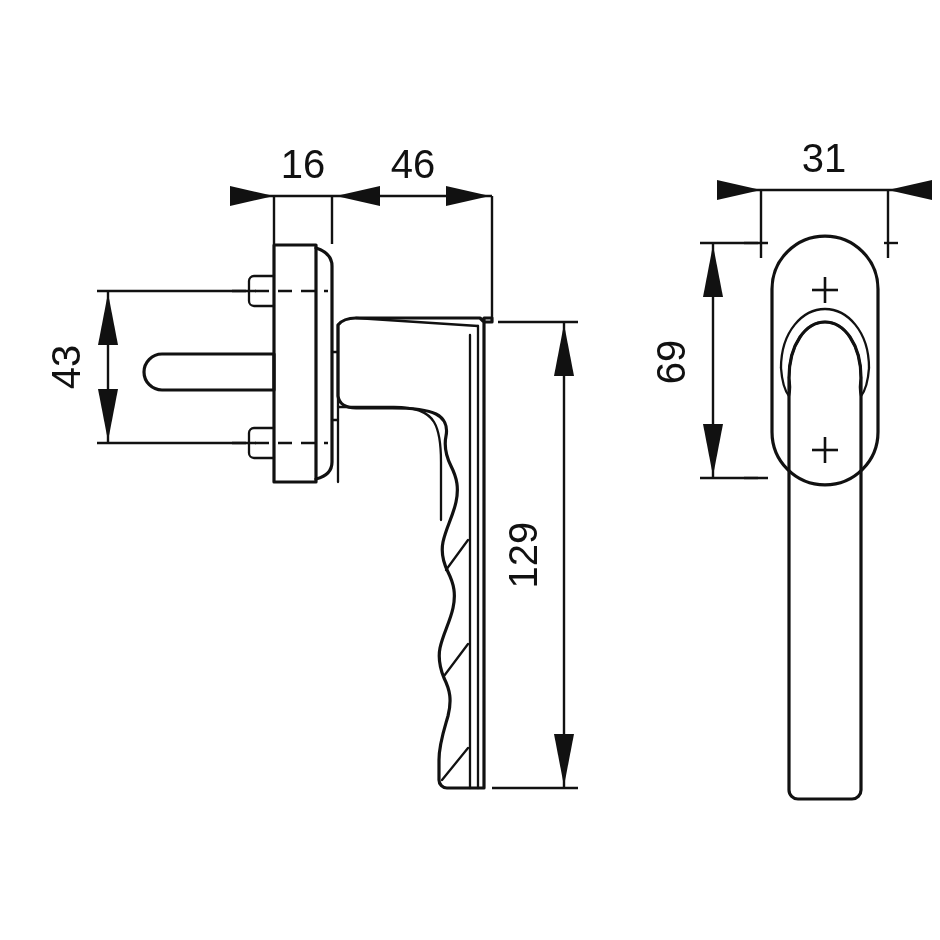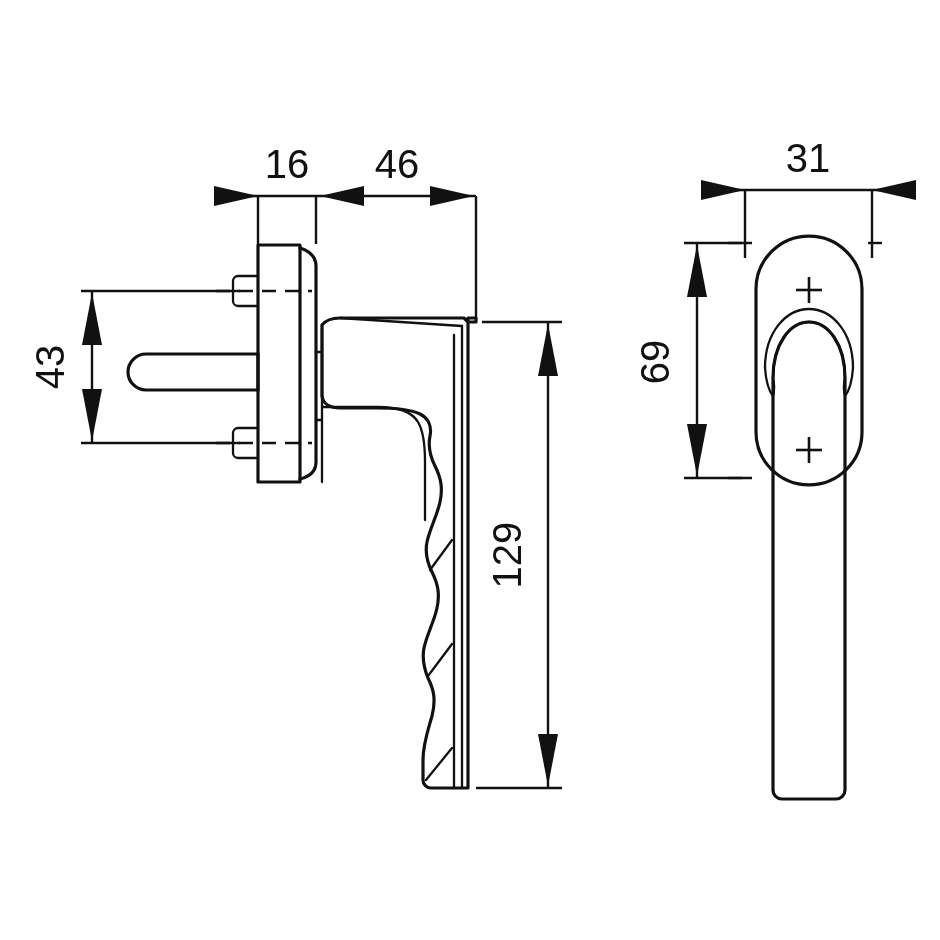--- a/index.html
+++ b/index.html
@@ -9,21 +9,21 @@
   }
   body {
     width: 940px;
     height: 940px;
     font-family: "Liberation Sans", sans-serif;
     overflow: hidden;
     position: relative;
   }
   #drawing-root {
     position: absolute;
-    left: 0;
+    left: 16px;
     top: 0;
     width: 800px;
     height: 940px;
   }
   svg.tech-drawing {
     display: block;
     width: 940px;
     height: 940px;
     background: #ffffff;
   }

